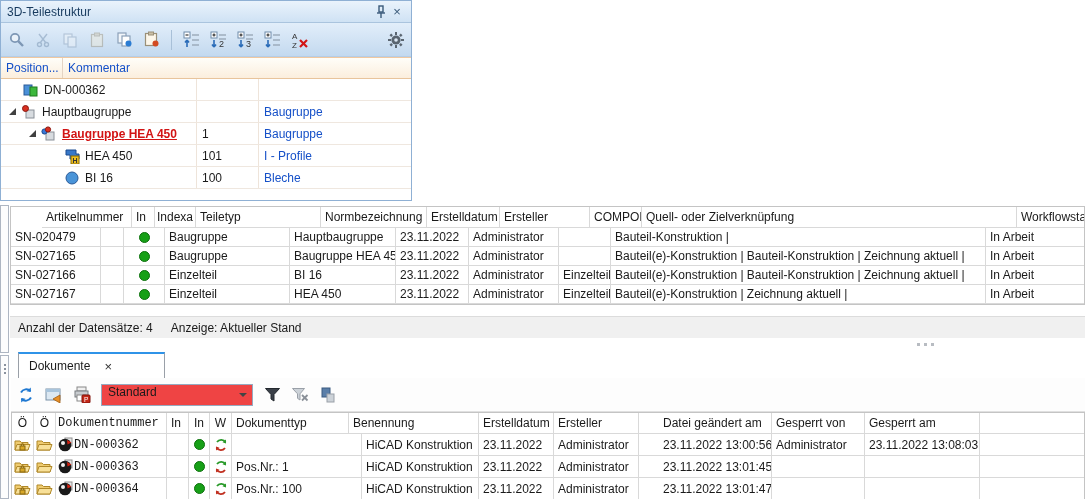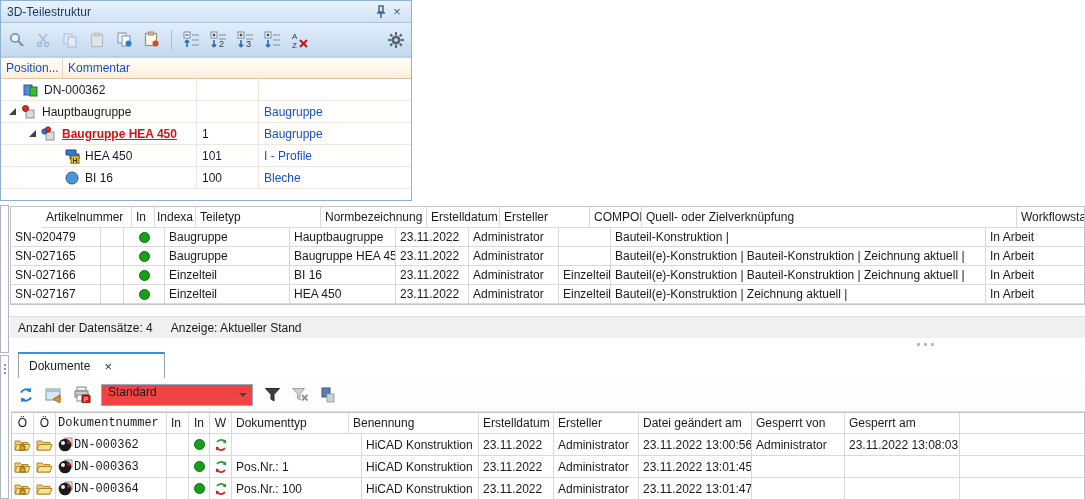--- a/index.html
+++ b/index.html
@@ -74,21 +74,21 @@
            padding-left:6px;gap:36px; }
   .combo .cval { flex:1; }
   .combo .carrow { width:18px; height:100%; display:flex; align-items:center; justify-content:center; color:#444; }
   .caret { width:0; height:0; border-left:4px solid transparent; border-right:4px solid transparent;
            border-top:4px solid #444; }
 
   
   .d-c0{width:22px; justify-content:center; padding:0 1px;} .d-c1{width:22px; justify-content:center; padding:0 1px;}
   .d-c2{width:111px; padding-left:2px;font-family:Liberation Mono, monospace;} .d-c3{width:22px;} .d-c4{width:21px; justify-content:center;}
   .d-c5{width:22px; justify-content:center; padding:0 1px;} .d-c6{width:130px;} .d-c7{width:117px;}
-  .d-c8{width:75px;} .d-c9{width:85px;} .d-c10{width:113px;} .d-c11{width:93px;} .d-c12{width:115px;} .d-c13{flex:1;}
+  .d-c8{width:75px;} .d-c9{width:85px;} .d-c10{width:113px;margin-left:20px;} .d-c11{width:93px;} .d-c12{width:115px;} .d-c13{flex:1;}
   .docs-head { height:21px; }
   .docs-row { height:22px; }
   .numcell { display:flex; align-items:center; gap:1px; overflow:hidden; }
 </style>
 </head>
 <body>
 
 <div class="abs tree-panel">
   <div class="tp-titlebar">
     <span class="tp-title">3D-Teilestruktur</span>

